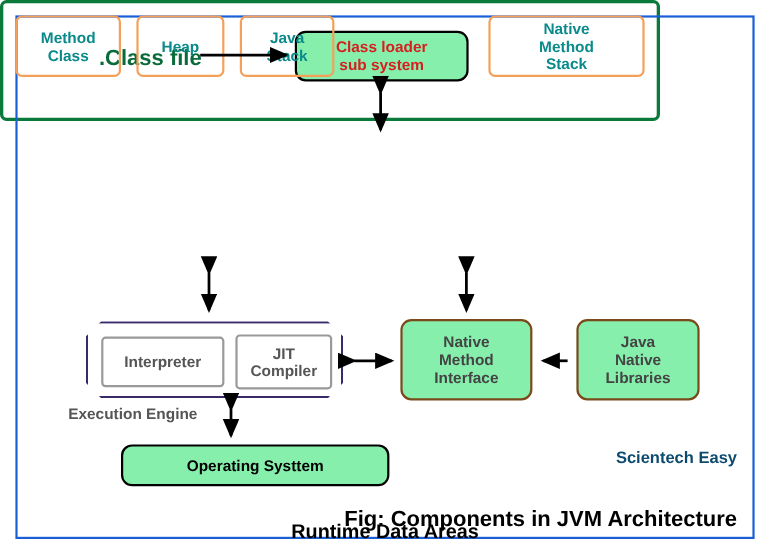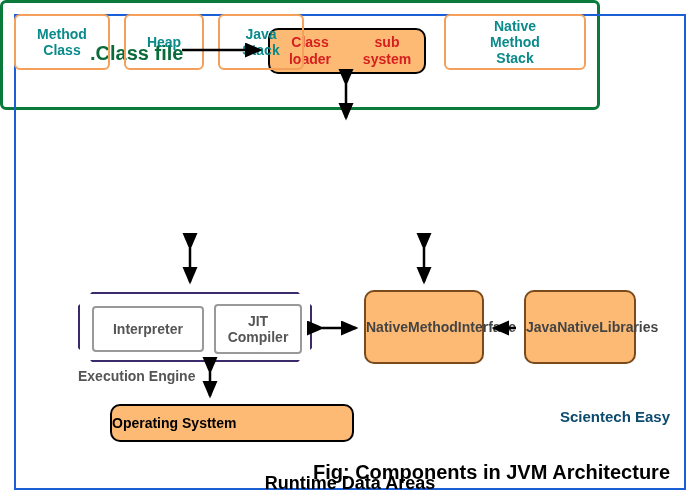--- a/index.html
+++ b/index.html
@@ -1,33 +1,33 @@
 <!DOCTYPE html>
 <html><head>
 <meta charset="utf-8">
 <style>
 *{box-sizing:border-box;margin:0;padding:0}
 body{width:700px;height:500px;font-family:Arial,Helvetica,sans-serif;font-weight:bold;background:#fff;position:relative}
 .outer{position:absolute;left:14px;top:14px;right:14px;bottom:10px;border:2px solid #1a5fd6}
 .lbl{position:absolute;font-size:20px;color:#0a6b3a}
-.box{position:absolute;background:#fdba74;border:2.5px solid #000;border-radius:10px;display:flex;flex-direction:row;align-items:center;justify-content:space-between;font-size:14px;text-align:center;line-height:1.2}
+.box{position:absolute;background:#86efac;border:2.5px solid #000;border-radius:10px;display:flex;flex-direction:column;align-items:center;justify-content:center;font-size:14px;text-align:center;line-height:1.2}
 .classloader{left:268px;top:28px;width:158px;height:46px;color:#d62020}
 .rda{left:46px;top:128px;width:600px;height:110px;border:3px solid #0a7a3a;border-radius:6px;background:#fff}
 .sub{position:absolute;border:2.5px solid #f5a05a;border-radius:6px;display:flex;flex-direction:column;align-items:center;justify-content:center;color:#0a8a8a;font-size:14px;text-align:center}
 .m1{left:14px;top:14px;width:96px;height:56px}
 .m2{left:124px;top:14px;width:80px;height:56px}
 .m3{left:218px;top:14px;width:86px;height:56px}
 .m4{left:318px;top:14px;width:112px;height:56px}
 .m5{left:444px;top:14px;width:142px;height:56px}
 .rdalabel{position:absolute;left:0;right:0;bottom:6px;text-align:center;color:#000;font-size:18px}
 .exec{position:absolute;left:78px;top:292px;width:234px;height:70px;border:2.5px solid #3a2a6a;background:#fff;clip-path:polygon(14px 0,calc(100% - 14px) 0,100% 14px,100% calc(100% - 14px),calc(100% - 14px) 100%,14px 100%,0 calc(100% - 14px),0 14px)}
 .ebox{position:absolute;border:2.5px solid #999;border-radius:4px;display:flex;flex-direction:column;align-items:center;justify-content:center;color:#555;font-size:14px;text-align:center}
 .e1{left:12px;top:12px;width:112px;height:46px}
 .e2{left:134px;top:10px;width:88px;height:50px}
-.execlbl{position:absolute;left:78px;top:368px;color:#555;font-size:14px}
+.execlbl{position:absolute;left:62px;top:368px;color:#555;font-size:14px}
 .nmi{left:364px;top:290px;width:120px;height:74px;border-color:#7a4a1a;color:#444}
 .jnl{left:524px;top:290px;width:112px;height:74px;border-color:#7a4a1a;color:#444}
 .os{left:110px;top:404px;width:244px;height:38px;color:#000}
 .brand{position:absolute;right:30px;top:408px;color:#0c4a6e;font-size:15px}
 .caption{position:absolute;right:30px;bottom:16px;color:#000;font-size:20px}
 svg.arrows{position:absolute;left:0;top:0;width:700px;height:500px;pointer-events:none}
 </style>
 </head>
 <body>
 

